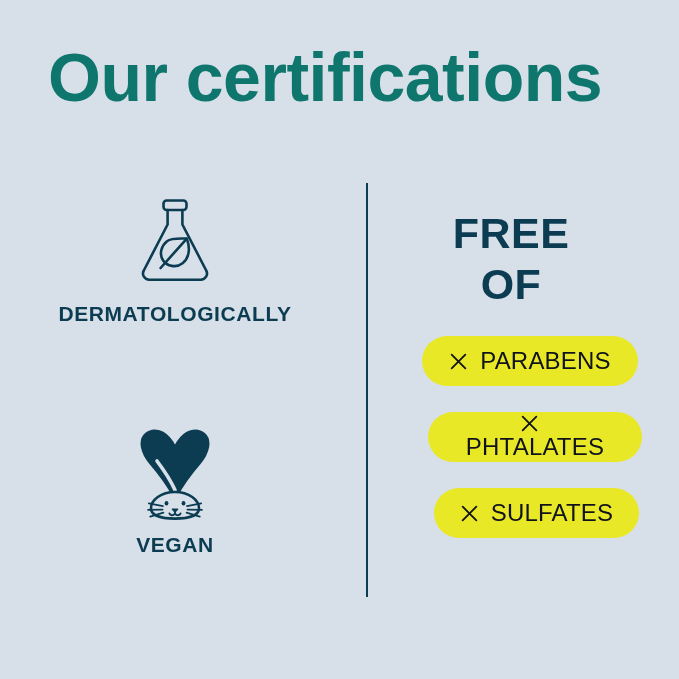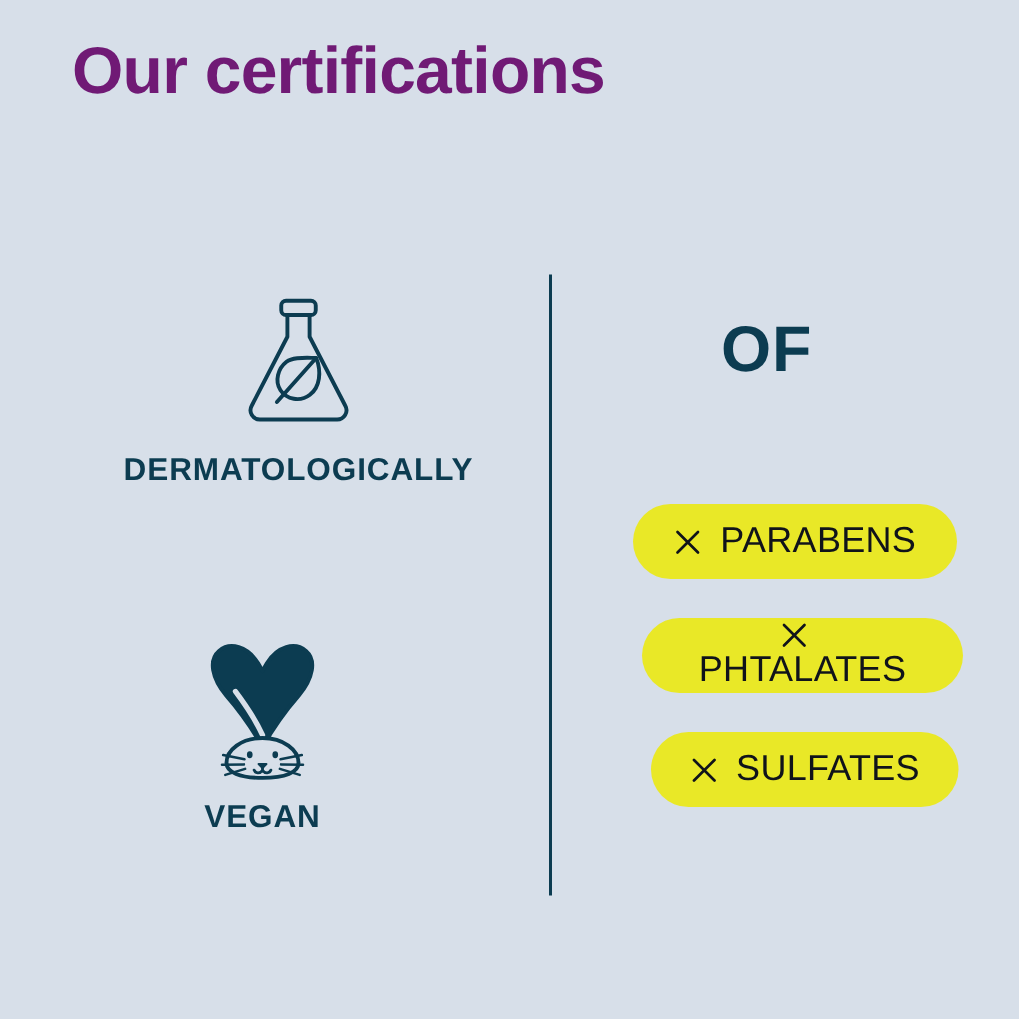--- a/index.html
+++ b/index.html
@@ -18,25 +18,25 @@
     position: relative;
     width: 679px;
     height: 679px;
     background: #d7dfe9;
   }
 
   
   #page-title {
     position: absolute;
     left: 48px;
-    top: 24px;
-    font-size: 44px;
+    top: 40px;
+    font-size: 68px;
     font-weight: bold;
     letter-spacing: -0.5px;
-    color: #701a75;
+    color: #0f766e;
     line-height: 1.1;
     white-space: nowrap;
   }
 
   
   #divider {
     position: absolute;
     left: 366px;
     top: 183px;
     width: 2px;
@@ -50,21 +50,21 @@
     left: 0px;
     top: 183px;
     width: 350px;
     height: 414px;
   }
   .cert-block {
     position: absolute;
     width: 350px;
     text-align: center;
   }
-  #cert-derm { top: 14px; padding-left: 24px; }
+  #cert-derm { top: 14px; }
   #cert-vegan { top: 245px; }
 
   .cert-icon {
     display: block;
     margin: 0 auto;
   }
   .cert-label {
     margin-top: 16px;
     font-size: 21px;
     font-weight: bold;
@@ -180,20 +180,21 @@
       <div class="cert-label">
         <div>VEGAN</div>
       </div>
     </div>
 
   </div>
 
   <div id="right-col">
 
     <div id="free-of-heading">
+      <div>FREE</div>
       <div>OF</div>
     </div>
 
     <div id="pill-list">
 
       <div class="pill pill-1">
         <svg class="pill-x" viewBox="0 0 20 20" fill="none" stroke="#10131a" stroke-width="1.9" stroke-linecap="round">
           <path d="M2.8 2.8 L17.2 17.2 M17.2 2.8 L2.8 17.2"></path>
         </svg>
         <span class="pill-label">PARABENS</span>

